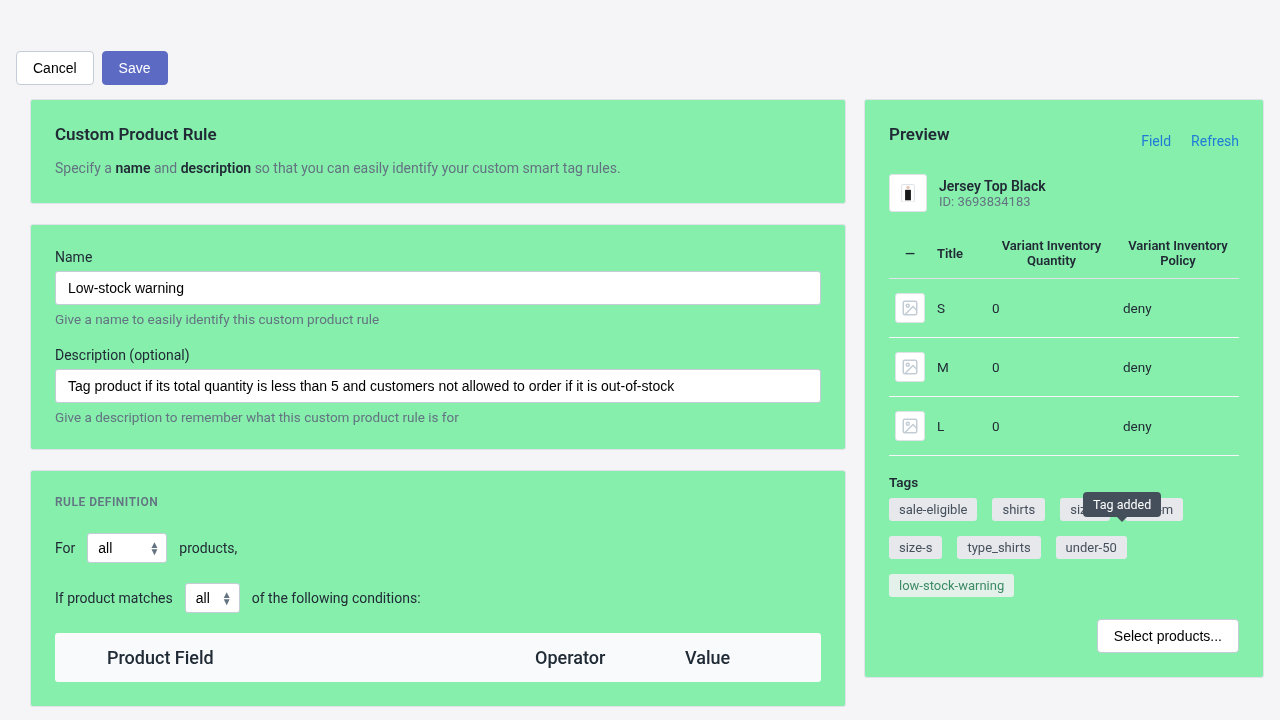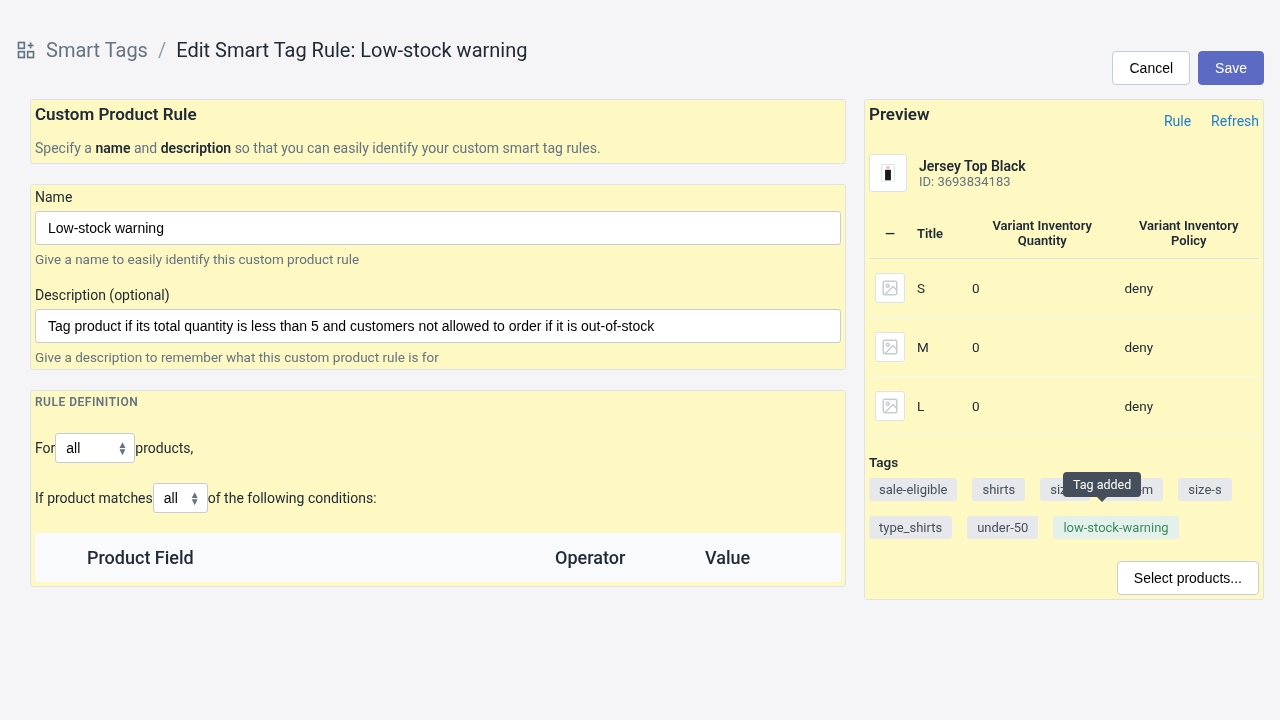--- a/index.html
+++ b/index.html
@@ -9,30 +9,30 @@
 .bc-icon { width: 20px; height: 20px; }
 .bc-link { color: #637381; text-decoration: none; }
 .bc-sep { color: #919eab; }
 .bc-current { color: #212b36; }
 .actions { display: flex; gap: 8px; margin-top: 37px; }
 .btn { padding: 8px 16px; border-radius: 4px; font-size: 14px; cursor: pointer; border: 1px solid #c4cdd5; background: #fff; }
 .btn-primary { background: #5c6ac4; color: #fff; border: 1px solid #5c6ac4; }
 .layout { display: flex; gap: 18px; padding: 0 16px 16px 30px; }
 .main-col { flex: 1; display: flex; flex-direction: column; gap: 20px; }
 .side-col { width: 400px; }
-.card { background: #fef9c3; border: 1px solid #dfe3e8; border-radius: 3px; padding: 4px; }
+.card { background: #86efac; border: 1px solid #dfe3e8; border-radius: 3px; padding: 24px; }
 .card h2 { font-size: 17px; font-weight: 600; margin-bottom: 14px; }
 .helper { color: #637381; line-height: 1.5; }
 .helper b { color: #212b36; font-weight: 600; }
 .field { margin-bottom: 20px; }
 .field label { display: block; margin-bottom: 6px; color: #212b36; }
 .input { width: 100%; padding: 8px 12px; border: 1px solid #c4cdd5; border-radius: 3px; font-size: 14px; }
 .hint { color: #637381; margin-top: 6px; font-size: 13.5px; }
 .section-label { font-size: 12px; font-weight: 600; letter-spacing: 0.5px; color: #637381; margin-bottom: 24px; }
-.rule-line { display: flex; align-items: center; margin-bottom: 20px; }
+.rule-line { display: flex; align-items: center; gap: 12px; margin-bottom: 20px; }
 .select-wrap { position: relative; display: inline-block; }
 .select-wrap select { appearance: none; padding: 6px 28px 6px 10px; border: 1px solid #c4cdd5; border-radius: 3px; background: #fff; font-size: 14px; }
 .select-wrap .arrows { position: absolute; right: 8px; top: 50%; transform: translateY(-50%); font-size: 10px; color: #637381; pointer-events: none; line-height: 7px; }
 .cond-table { background: #f9fafb; border-radius: 3px; }
 .cond-header { display: flex; padding: 14px 16px; font-weight: 500; color: #212b36; font-size: 18px; }
 .col-field { flex: 1; padding-left: 36px; }
 .col-op { width: 150px; }
 .col-val { width: 120px; }
 .preview-head { display: flex; align-items: center; justify-content: space-between; margin-bottom: 16px; }
 .preview-head h2 { font-size: 17px; font-weight: 600; }
@@ -53,32 +53,20 @@
 .tag { background: #e6e8eb; color: #454f5b; padding: 4px 10px; border-radius: 3px; font-size: 13px; }
 .tag-green { background: #e3f1ea; color: #3d8b65; }
 .tooltip { position: absolute; background: #454f5b; color: #fff; padding: 5px 10px; border-radius: 4px; font-size: 12.5px; top: -6px; left: 194px; white-space: nowrap; }
 .tooltip::after { content: ""; position: absolute; bottom: -5px; left: 50%; transform: translateX(-50%); border: 5px solid transparent; border-top-color: #454f5b; border-bottom: none; }
 .select-prod { display: flex; justify-content: flex-end; }
 </style>
 </head>
 <body>
 
 <div class="topbar">
-  <div class="breadcrumb">
-    <svg class="bc-icon" viewBox="0 0 24 24" fill="none" stroke="#637381" stroke-width="2">
-        <rect x="3" y="3" width="7" height="7"></rect>
-        <rect x="3" y="14" width="7" height="7"></rect>
-        <rect x="14" y="14" width="7" height="7"></rect>
-        <line x1="17.5" y1="3" x2="17.5" y2="10"></line>
-        <line x1="14" y1="6.5" x2="21" y2="6.5"></line>
-      </svg>
-    <a class="bc-link">Smart Tags</a>
-    <span class="bc-sep">/</span>
-    <span class="bc-current">Edit Smart Tag Rule: Low-stock warning</span>
-  </div>
   <div class="actions">
     <button class="btn">Cancel</button>
     <button class="btn btn-primary">Save</button>
   </div>
 </div>
 
 <div class="layout">
   <div class="main-col">
     <div class="card">
       <h2>Custom Product Rule</h2>
@@ -126,21 +114,21 @@
         </div>
       </div>
     </div>
   </div>
 
   <div class="side-col">
     <div class="card">
       <div class="preview-head">
         <h2>Preview</h2>
         <div class="preview-links">
-          <a class="link">Rule</a>
+          <a class="link">Field</a>
           <a class="link">Refresh</a>
         </div>
       </div>
       <div class="prod-row">
         <div class="prod-thumb">
           <svg viewBox="0 0 24 32" fill="none">
               <rect x="1" y="1" width="22" height="30" rx="2" stroke="#c4cdd5"></rect>
               <circle cx="12" cy="6" r="3" fill="#e8c8b8"></circle>
               <path d="M7 10 h10 v18 h-10 z" fill="#1a1a1a"></path>
             </svg>

